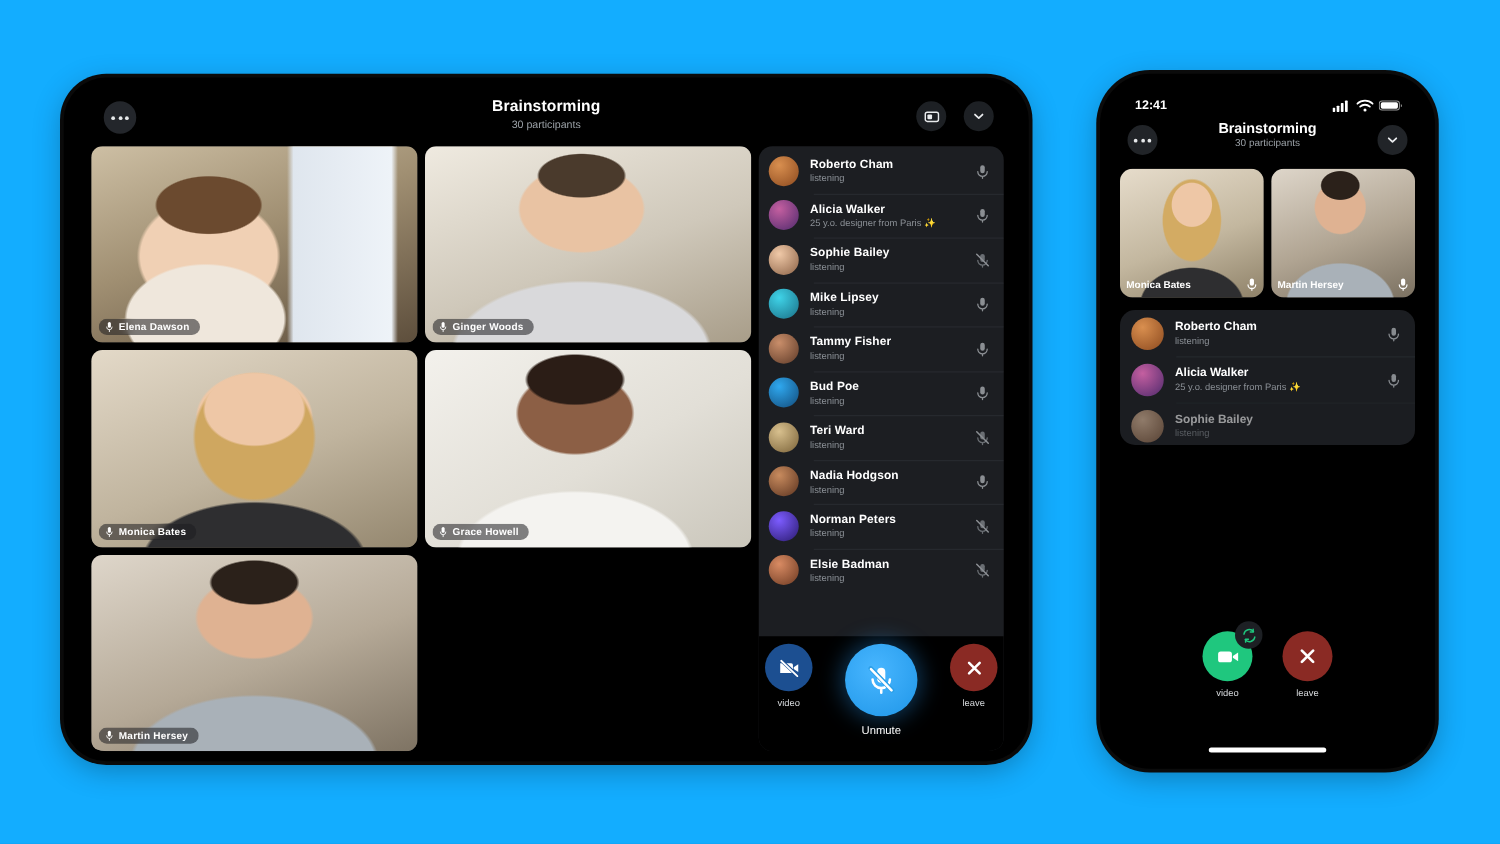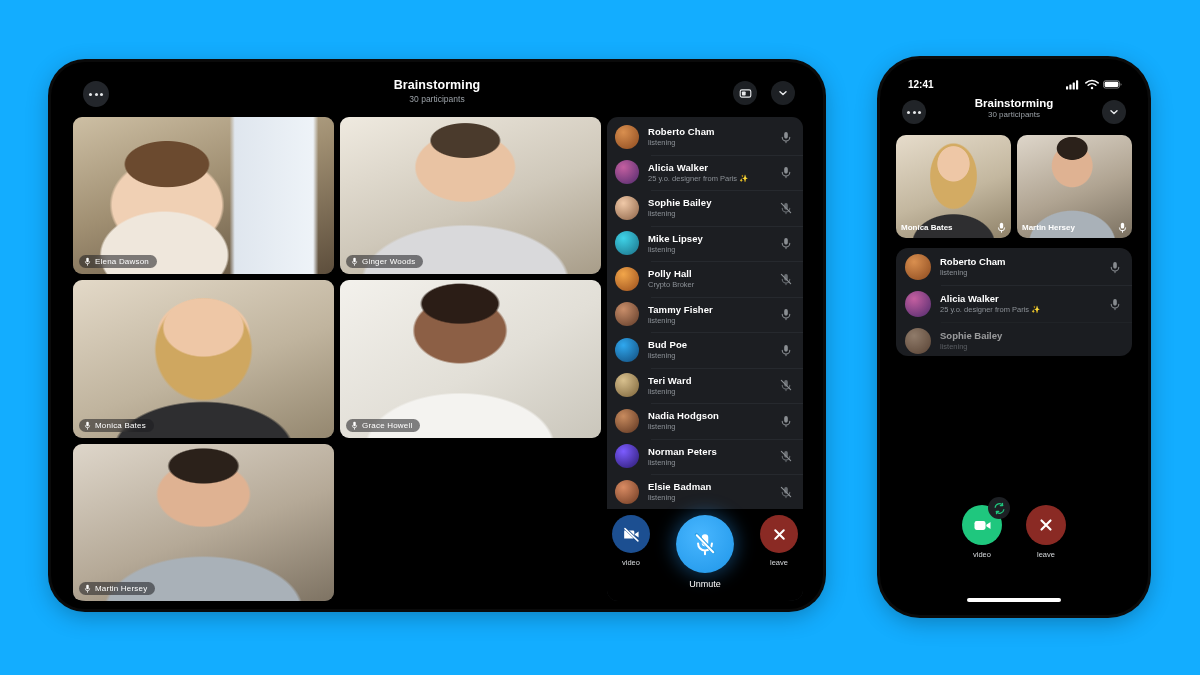--- a/index.html
+++ b/index.html
@@ -43,21 +43,21 @@
     gap: 6px;
   }
   .tile { position: relative; border-radius: 9px; overflow: hidden; background: #2b2b2b; }
   .tile .ph { position: absolute; inset: 0; }
   .tile-label {
     position: absolute; left: 6px; bottom: 6px;
     display: flex; align-items: center; gap: 4px;
     background: rgba(30,30,32,.55); border-radius: 9px;
     padding: 2px 8px 2px 5px; backdrop-filter: blur(4px);
   }
-  .tile-label span { font-size: 8px; color: #fff; font-weight: normal; letter-spacing:.2px; }
+  .tile-label span { font-size: 8px; color: #fff; font-weight: bold; letter-spacing:.2px; }
 
   
   .rail { flex: 1; margin: 0 12px 0 2px; background: #1c1e22; border-radius: 11px; position: relative; overflow: hidden; }
   .rail-list { position: absolute; left:0; right:0; top: 2px; bottom: 92px; overflow: hidden; }
   .prow { display: flex; align-items: center; height: 35.5px; padding: 0 10px 0 8px; position: relative; }
   .prow + .prow::before { content:""; position:absolute; left:44px; right:0; top:0; height:1px; background:#26292e; }
   .pav { width: 24px; height: 24px; border-radius: 50%; flex: 0 0 auto; margin-right: 9px; }
   .pinfo { flex: 1; min-width: 0; }
   .pname { font-size: 9.5px; font-weight: bold; color: #fff; white-space: nowrap; overflow: hidden; text-overflow: ellipsis; letter-spacing:.1px; }
   .pstat { font-size: 7.5px; color: #8b9096; margin-top: 1px; white-space: nowrap; overflow: hidden; text-overflow: ellipsis; }
@@ -271,32 +271,20 @@
               <div class="pinfo">
                 <div class="pname">Mike Lipsey</div>
                 <div class="pstat">listening</div>
               </div>
               <svg class="pmic" viewBox="0 0 20 20">
                   <rect x="7.4" y="3" width="5.2" height="9.4" rx="2.6" fill="#cfd4d9"></rect>
                   <path d="M4.6 10.4a5.4 5.4 0 0 0 10.8 0M10 15.8V18" stroke="#cfd4d9" stroke-width="1.5" fill="none" stroke-linecap="round"></path>
                 </svg>
             </div>
 
-            <div class="prow">
-              <div class="pav" style="background:radial-gradient(circle at 35% 30%, #f2a64a, #9a4e1c)"></div>
-              <div class="pinfo">
-                <div class="pname">Polly Hall</div>
-                <div class="pstat">Crypto Broker</div>
-              </div>
-              <svg class="pmic" viewBox="0 0 20 20">
-                  <rect x="7.4" y="3" width="5.2" height="9.4" rx="2.6" fill="#9aa0a6"></rect>
-                  <path d="M4.6 10.4a5.4 5.4 0 0 0 10.8 0M10 15.8V18" stroke="#9aa0a6" stroke-width="1.5" fill="none" stroke-linecap="round"></path>
-                  <path d="M3.4 3.4 16.6 16.6" stroke="#cfd4d9" stroke-width="1.7" stroke-linecap="round"></path>
-                </svg>
-            </div>
 
             <div class="prow">
               <div class="pav" style="background:radial-gradient(circle at 35% 30%, #c98e6a, #5e3a28)"></div>
               <div class="pinfo">
                 <div class="pname">Tammy Fisher</div>
                 <div class="pstat">listening</div>
               </div>
               <svg class="pmic" viewBox="0 0 20 20">
                   <rect x="7.4" y="3" width="5.2" height="9.4" rx="2.6" fill="#cfd4d9"></rect>
                   <path d="M4.6 10.4a5.4 5.4 0 0 0 10.8 0M10 15.8V18" stroke="#cfd4d9" stroke-width="1.5" fill="none" stroke-linecap="round"></path>

